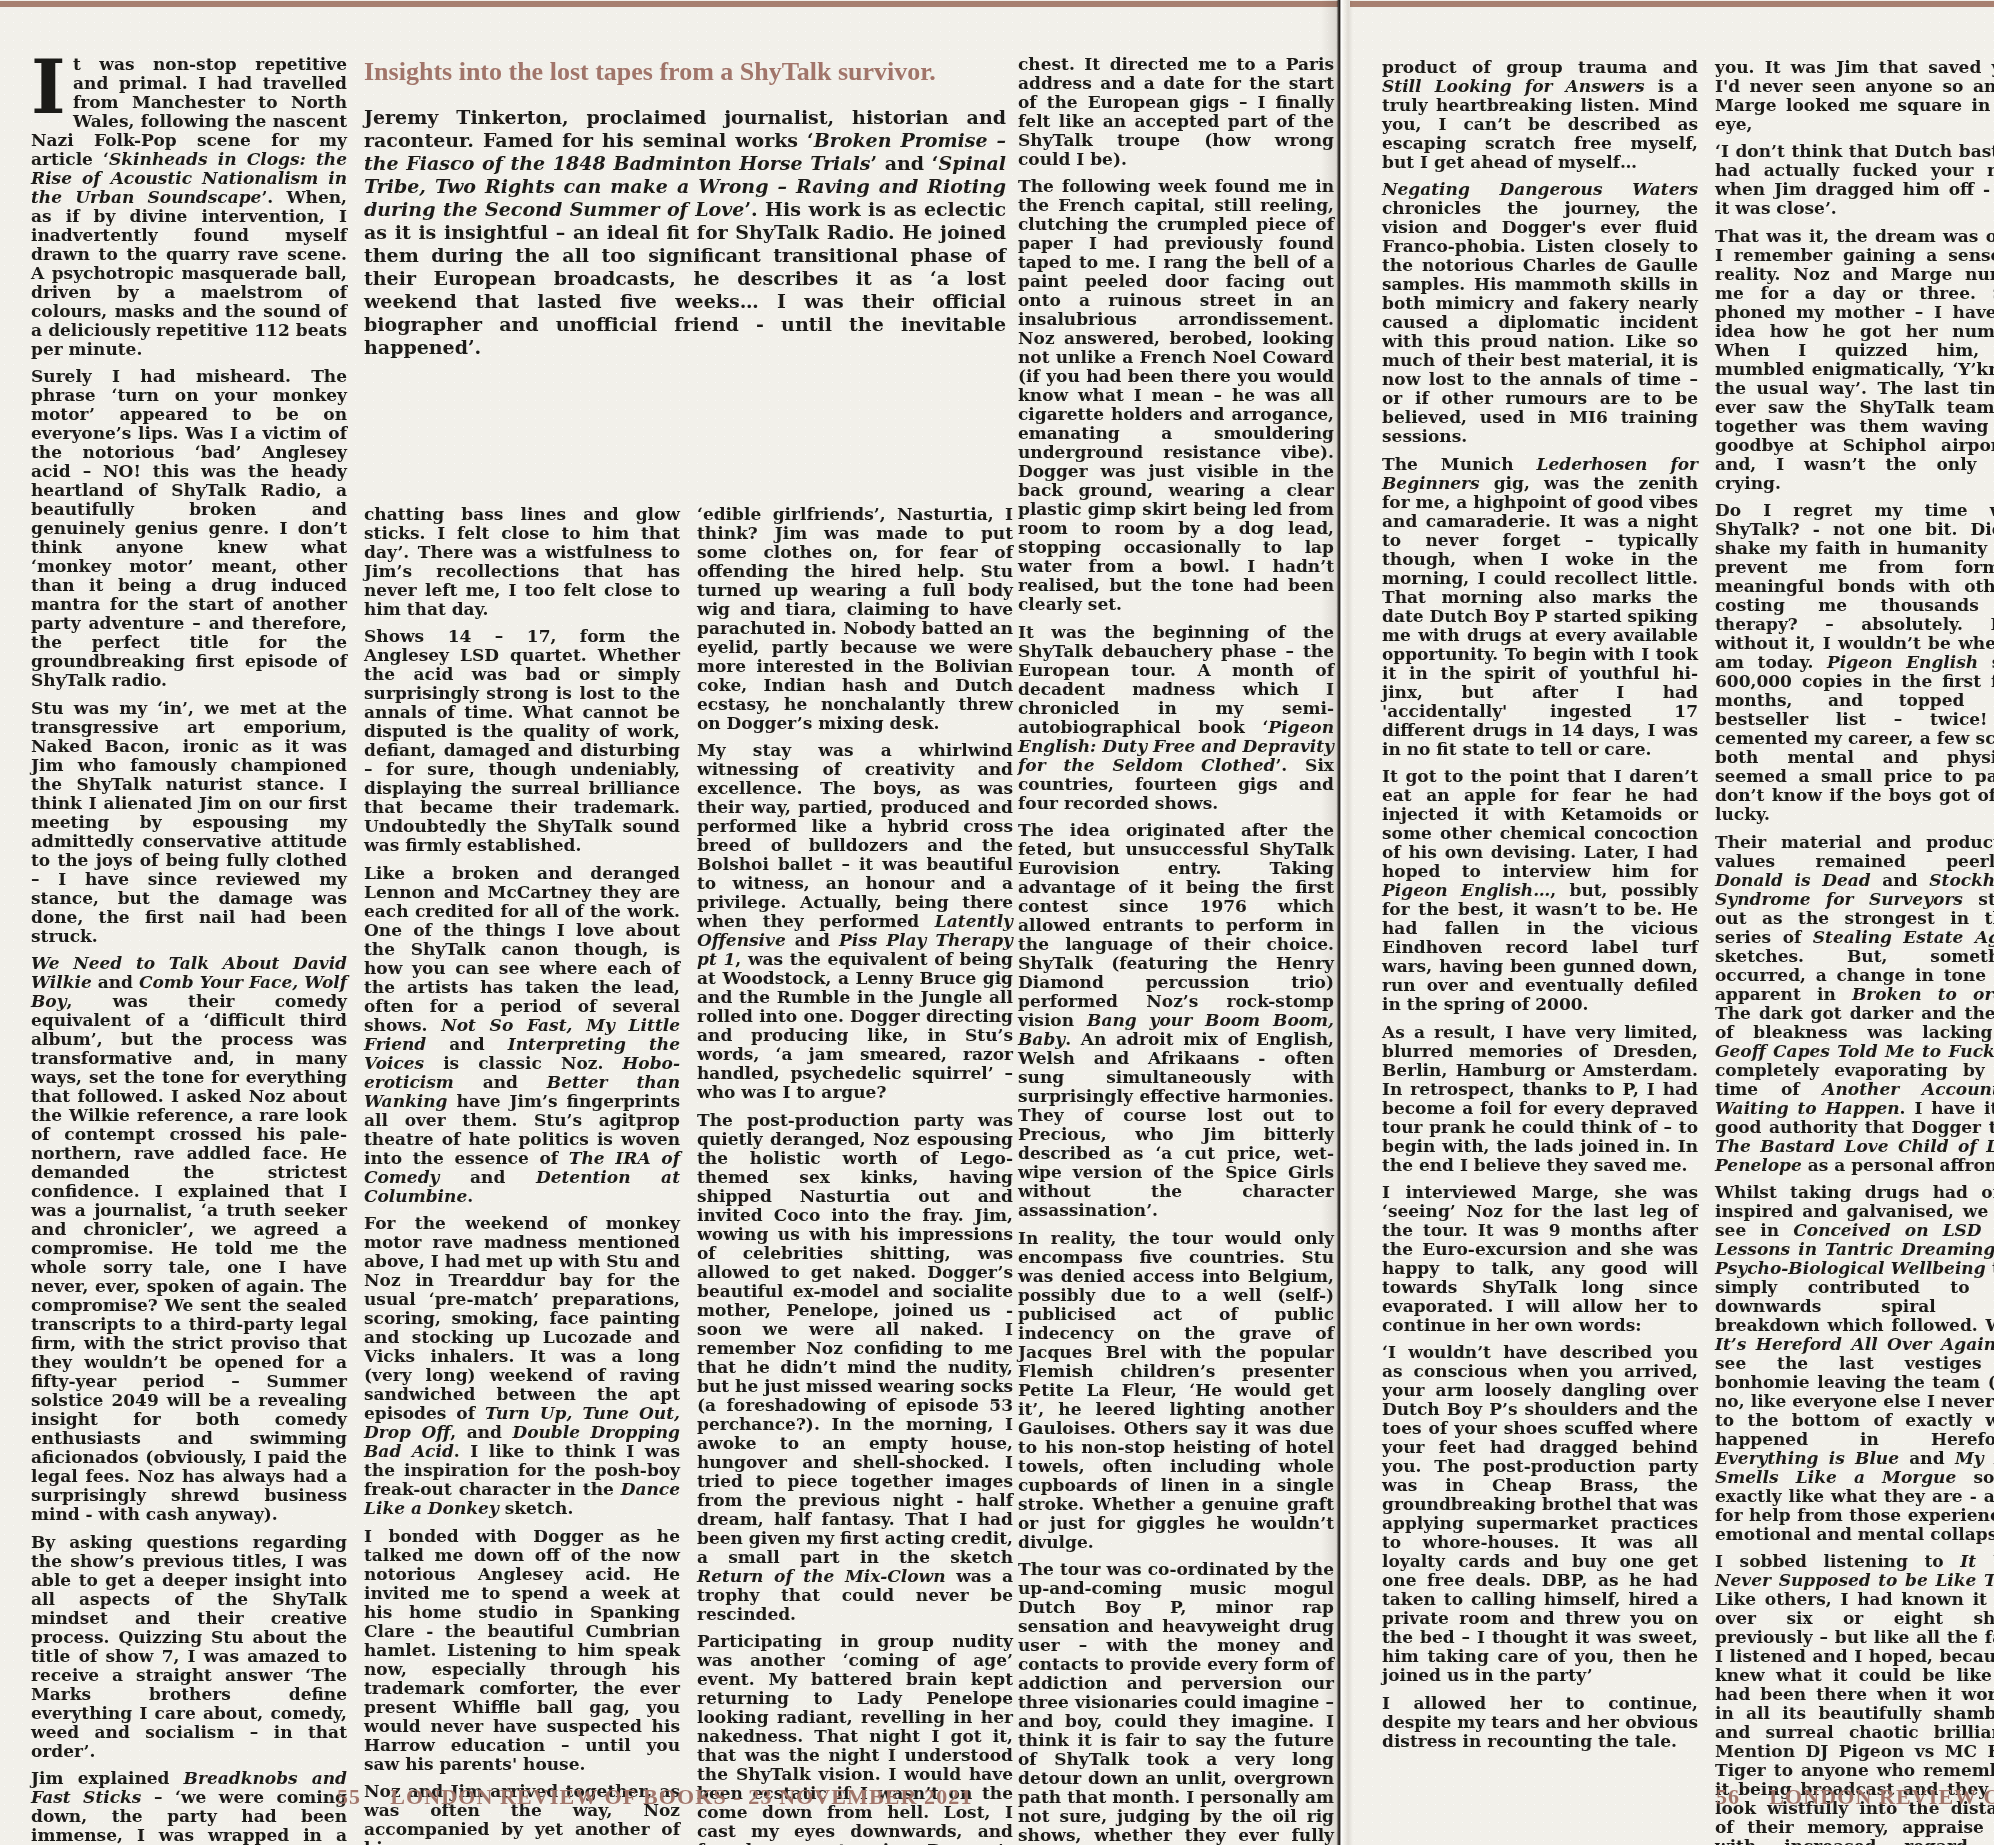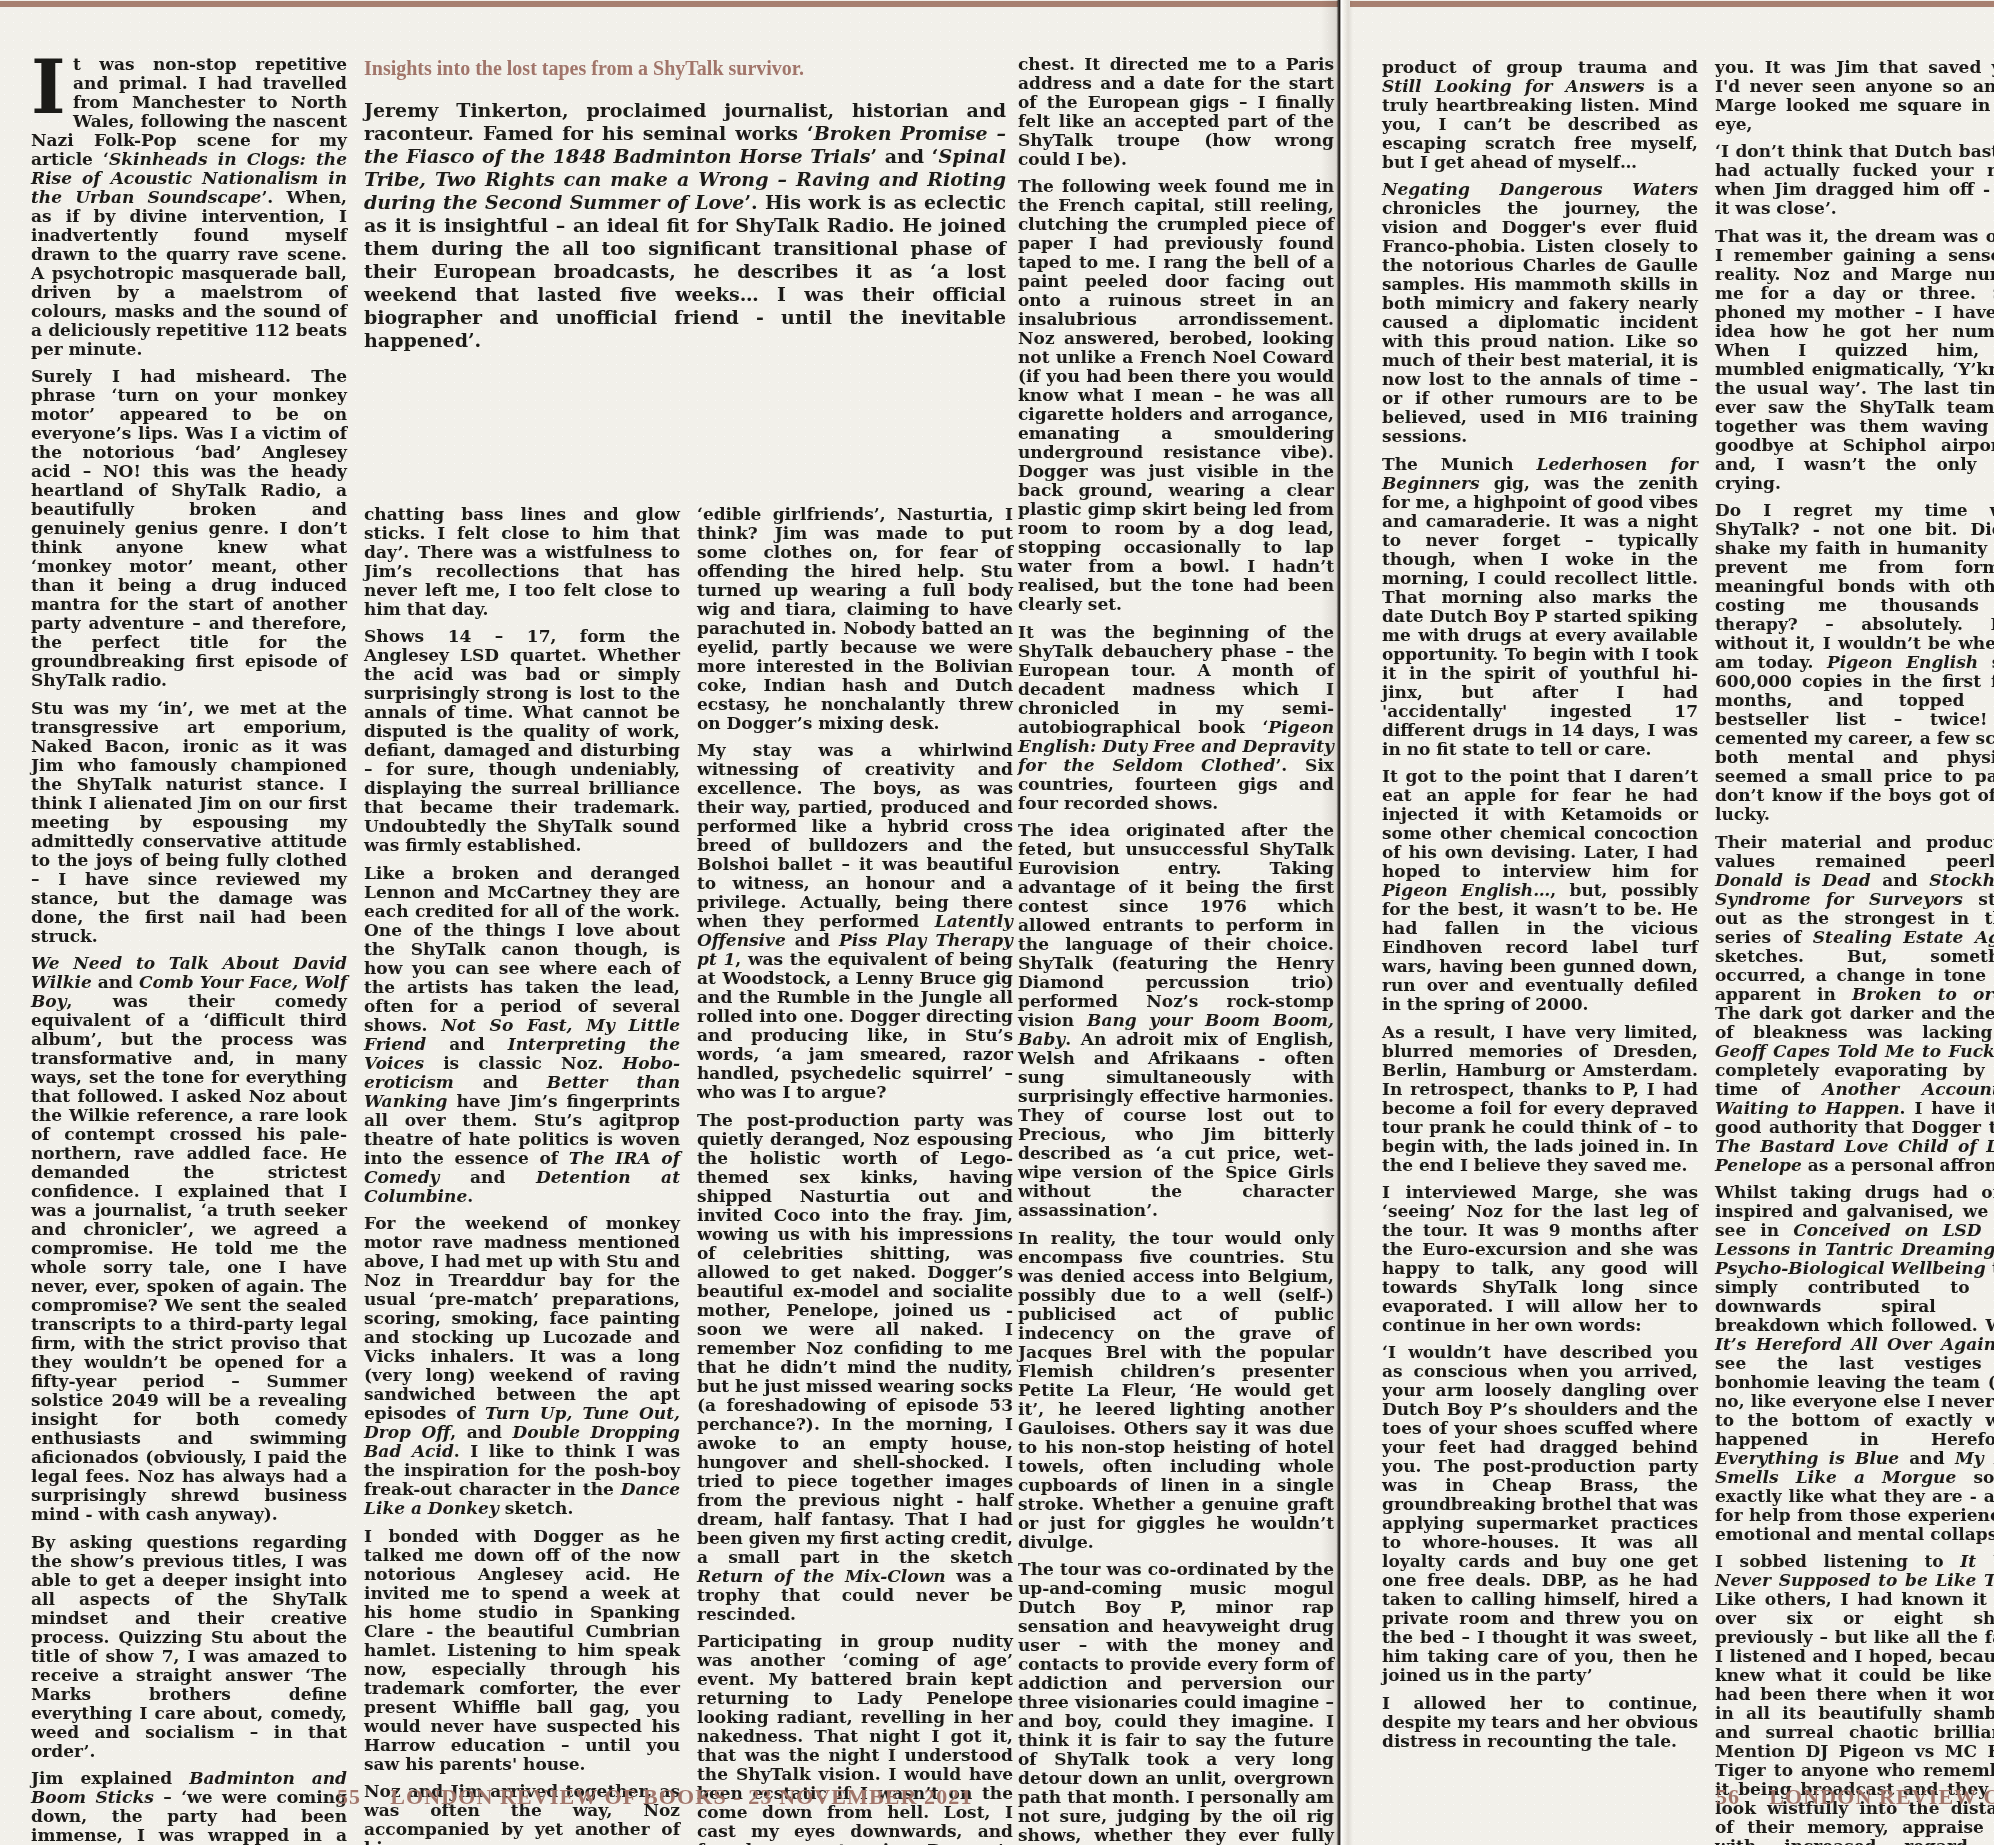--- a/index.html
+++ b/index.html
@@ -47,21 +47,21 @@
   #col6{left:1715px;top:58px;}
 
   .article-head{position:absolute;left:364px;top:57px;width:642px;}
   .article-title{
     font-family:"Liberation Serif", serif;font-weight:bold;
     font-size:42px;line-height:1.12;
     color:var(--accent);margin:0 0 21px 0;
   }
   .article-subtitle{
     font-family:"Liberation Serif", serif;font-weight:bold;
-    font-size:20px;line-height:1.16;
+    font-size:26px;line-height:1.16;
     color:var(--accent);margin:0 0 19px 0;
   }
   .article-intro{
     font-weight:bold;font-size:19px;line-height:23px;
     text-align:justify;margin:0;
   }
   .article-intro i{font-style:italic;}
 
   .fold{
     position:absolute;top:0;left:1321px;width:32px;height:1846px;
@@ -91,21 +91,21 @@
 
 <div class="page-rule rule-left"></div>
 <div class="page-rule rule-right"></div>
 
 <div class="col" id="col1">
     <p class="has-dropcap">It was non-stop repetitive and primal. I had travelled from Manchester to North Wales, following the nascent Nazi Folk-Pop scene for my article ‘<i>Skinheads in Clogs: the Rise of Acoustic Nationalism in the Urban Soundscape</i>’. When, as if by divine intervention, I inadvertently found myself drawn to the quarry rave scene. A psychotropic masquerade ball, driven by a maelstrom of colours, masks and the sound of a deliciously repetitive 112 beats per minute.</p>
     <p>Surely I had misheard. The phrase ‘turn on your monkey motor’ appeared to be on everyone’s lips. Was I a victim of the notorious ‘bad’ Anglesey acid – NO! this was the heady heartland of ShyTalk Radio, a beautifully broken and genuinely genius genre. I don’t think anyone knew what ‘monkey motor’ meant, other than it being a drug induced mantra for the start of another party adventure – and therefore, the perfect title for the groundbreaking first episode of ShyTalk radio.</p>
     <p>Stu was my ‘in’, we met at the transgressive art emporium, Naked Bacon, ironic as it was Jim who famously championed the ShyTalk naturist stance. I think I alienated Jim on our first meeting by espousing my admittedly conservative attitude to the joys of being fully clothed – I have since reviewed my stance, but the damage was done, the first nail had been struck.</p>
     <p><i>We Need to Talk About David Wilkie</i> and <i>Comb Your Face, Wolf Boy</i>, was their comedy equivalent of a ‘difficult third album’, but the process was transformative and, in many ways, set the tone for everything that followed. I asked Noz about the Wilkie reference, a rare look of contempt crossed his pale-northern, rave addled face. He demanded the strictest confidence. I explained that I was a journalist, ‘a truth seeker and chronicler’, we agreed a compromise. He told me the whole sorry tale, one I have never, ever, spoken of again. The compromise? We sent the sealed transcripts to a third-party legal firm, with the strict proviso that they wouldn’t be opened for a fifty-year period – Summer solstice 2049 will be a revealing insight for both comedy enthusiasts and swimming aficionados (obviously, I paid the legal fees. Noz has always had a surprisingly shrewd business mind - with cash anyway).</p>
     <p>By asking questions regarding the show’s previous titles, I was able to get a deeper insight into all aspects of the ShyTalk mindset and their creative process. Quizzing Stu about the title of show 7, I was amazed to receive a straight answer ‘The Marks brothers define everything I care about, comedy, weed and socialism – in that order’.</p>
-    <p>Jim explained <i>Badminton and Boom Sticks</i> – ‘we were coming down, the party had been immense, I was wrapped in a blanket after one of my first forays into public nudity. Stu, kind of typically, produced a French stick. We sat there, nibbling the ends,</p>
+    <p>Jim explained <i>Breadknobs and Fast Sticks</i> – ‘we were coming down, the party had been immense, I was wrapped in a blanket after one of my first forays into public nudity. Stu, kind of typically, produced a French stick. We sat there, nibbling the ends,</p>
   </div>
 
 <div class="article-head">
   <h2 class="article-subtitle">Insights into the lost tapes from a ShyTalk survivor.</h2>
   <p class="article-intro">Jeremy Tinkerton, proclaimed journalist, historian and raconteur. Famed for his seminal works ‘<i>Broken Promise – the Fiasco of the 1848 Badminton Horse Trials</i>’ and ‘<i>Spinal Tribe, Two Rights can make a Wrong – Raving and Rioting during the Second Summer of Love</i>’. His work is as eclectic as it is insightful – an ideal fit for ShyTalk Radio. He joined them during the all too significant transitional phase of their European broadcasts, he describes it as ‘a lost weekend that lasted five weeks… I was their official biographer and unofficial friend - until the inevitable happened’.</p>
 </div>
 
 <div class="col" id="col2">
     <p>chatting bass lines and glow sticks. I felt close to him that day’. There was a wistfulness to Jim’s recollections that has never left me, I too felt close to him that day.</p>
     <p>Shows 14 – 17, form the Anglesey LSD quartet. Whether the acid was bad or simply surprisingly strong is lost to the annals of time. What cannot be disputed is the quality of work, defiant, damaged and disturbing – for sure, though undeniably, displaying the surreal brilliance that became their trademark. Undoubtedly the ShyTalk sound was firmly established.</p>

